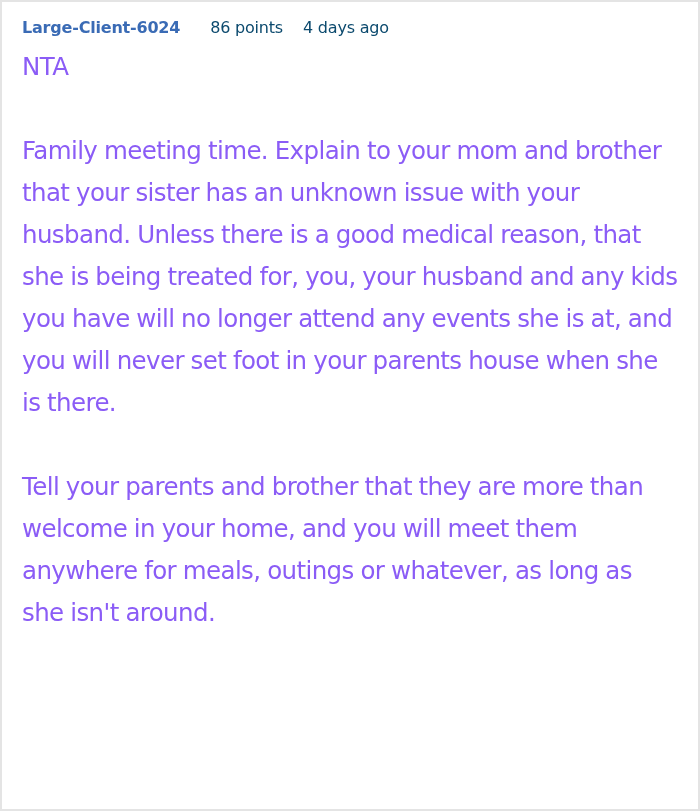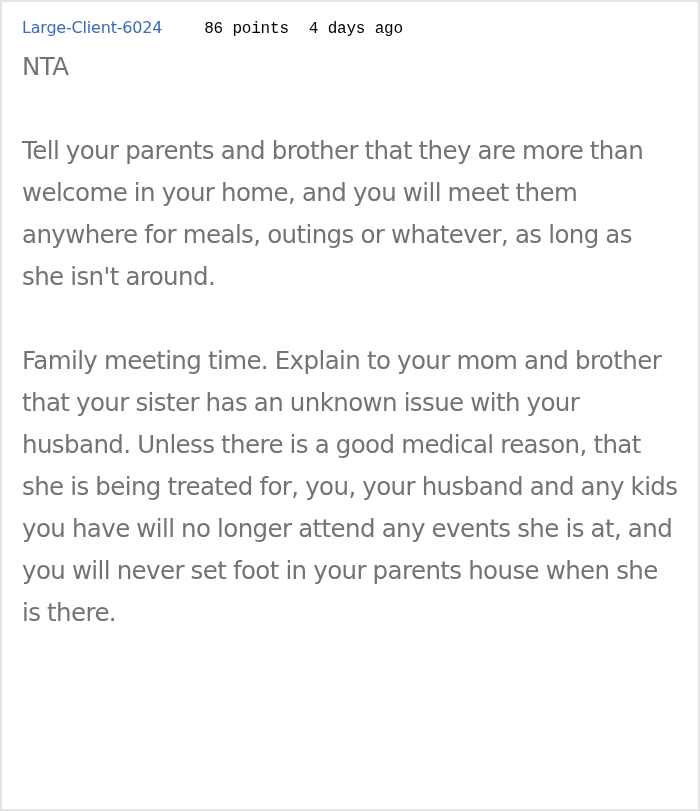--- a/index.html
+++ b/index.html
@@ -23,34 +23,33 @@
     }
     .meta {
       display: flex;
       align-items: baseline;
       height: 28px;
       font-family: "DejaVu Sans", sans-serif;
       font-size: 16px;
     }
     .author {
       color: #3a6bb5;
-      font-weight: normal;
+      font-weight: bold;
       text-decoration: none;
-      margin-right: 42px;
+      margin-right: 30px;
       letter-spacing: -0.2px;
     }
     .points, .time {
-      color: #000000;
+      color: #0c4a6e;
       margin-right: 20px;
       letter-spacing: -0.2px;
-      font-family: Liberation Mono, monospace;
     }
     .body {
       font-family: "DejaVu Sans", sans-serif;
-      color: #737373;
+      color: #8b5cf6;
       font-size: 24.5px;
       line-height: 42px;
       letter-spacing: -0.6px;
       word-spacing: -0.5px;
     }
     .body p {
       margin: 0 0 42px 0;
     }
     .body p.first {
       margin-bottom: 42px;
@@ -60,16 +59,16 @@
 <body>
 
 <div class="card">
   <div class="meta">
     <a class="author">Large-Client-6024</a>
     <span class="points">86 points</span>
     <span class="time">4 days ago</span>
   </div>
   <div class="body">
     <p class="first">NTA</p>
+    <p>Family meeting time. Explain to your mom and brother that your sister has an unknown issue with your husband. Unless there is a good medical reason, that she is being treated for, you, your husband and any kids you have will no longer attend any events she is at, and you will never set foot in your parents house when she is there.</p>
     <p>Tell your parents and brother that they are more than welcome in your home, and you will meet them anywhere for meals, outings or whatever, as long as she isn't around.</p>
-    <p>Family meeting time. Explain to your mom and brother that your sister has an unknown issue with your husband. Unless there is a good medical reason, that she is being treated for, you, your husband and any kids you have will no longer attend any events she is at, and you will never set foot in your parents house when she is there.</p>
   </div>
 </div>
 
 </body></html>

